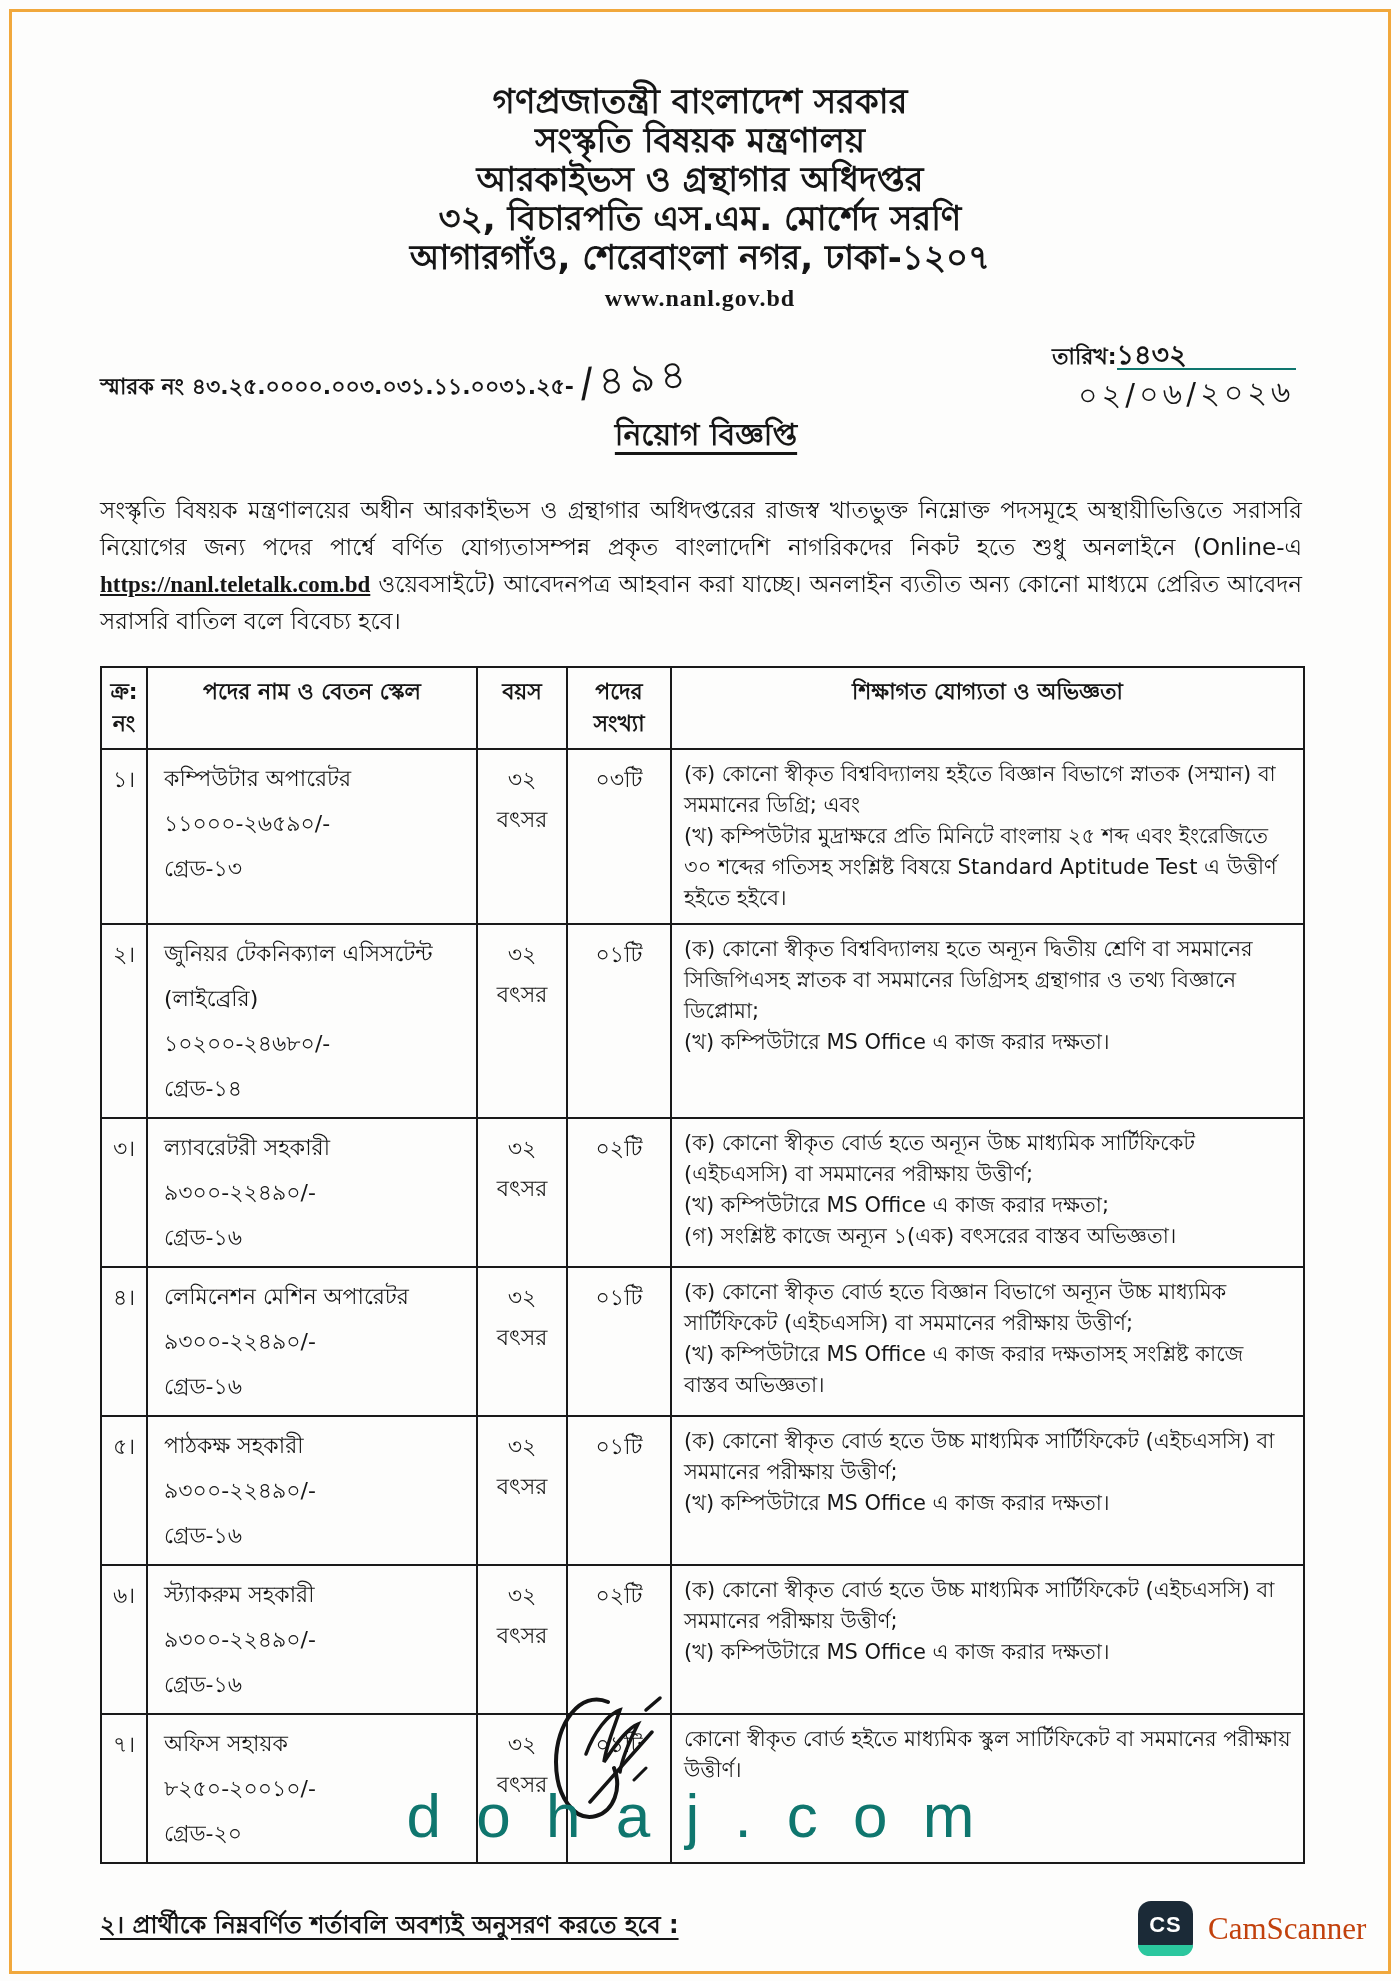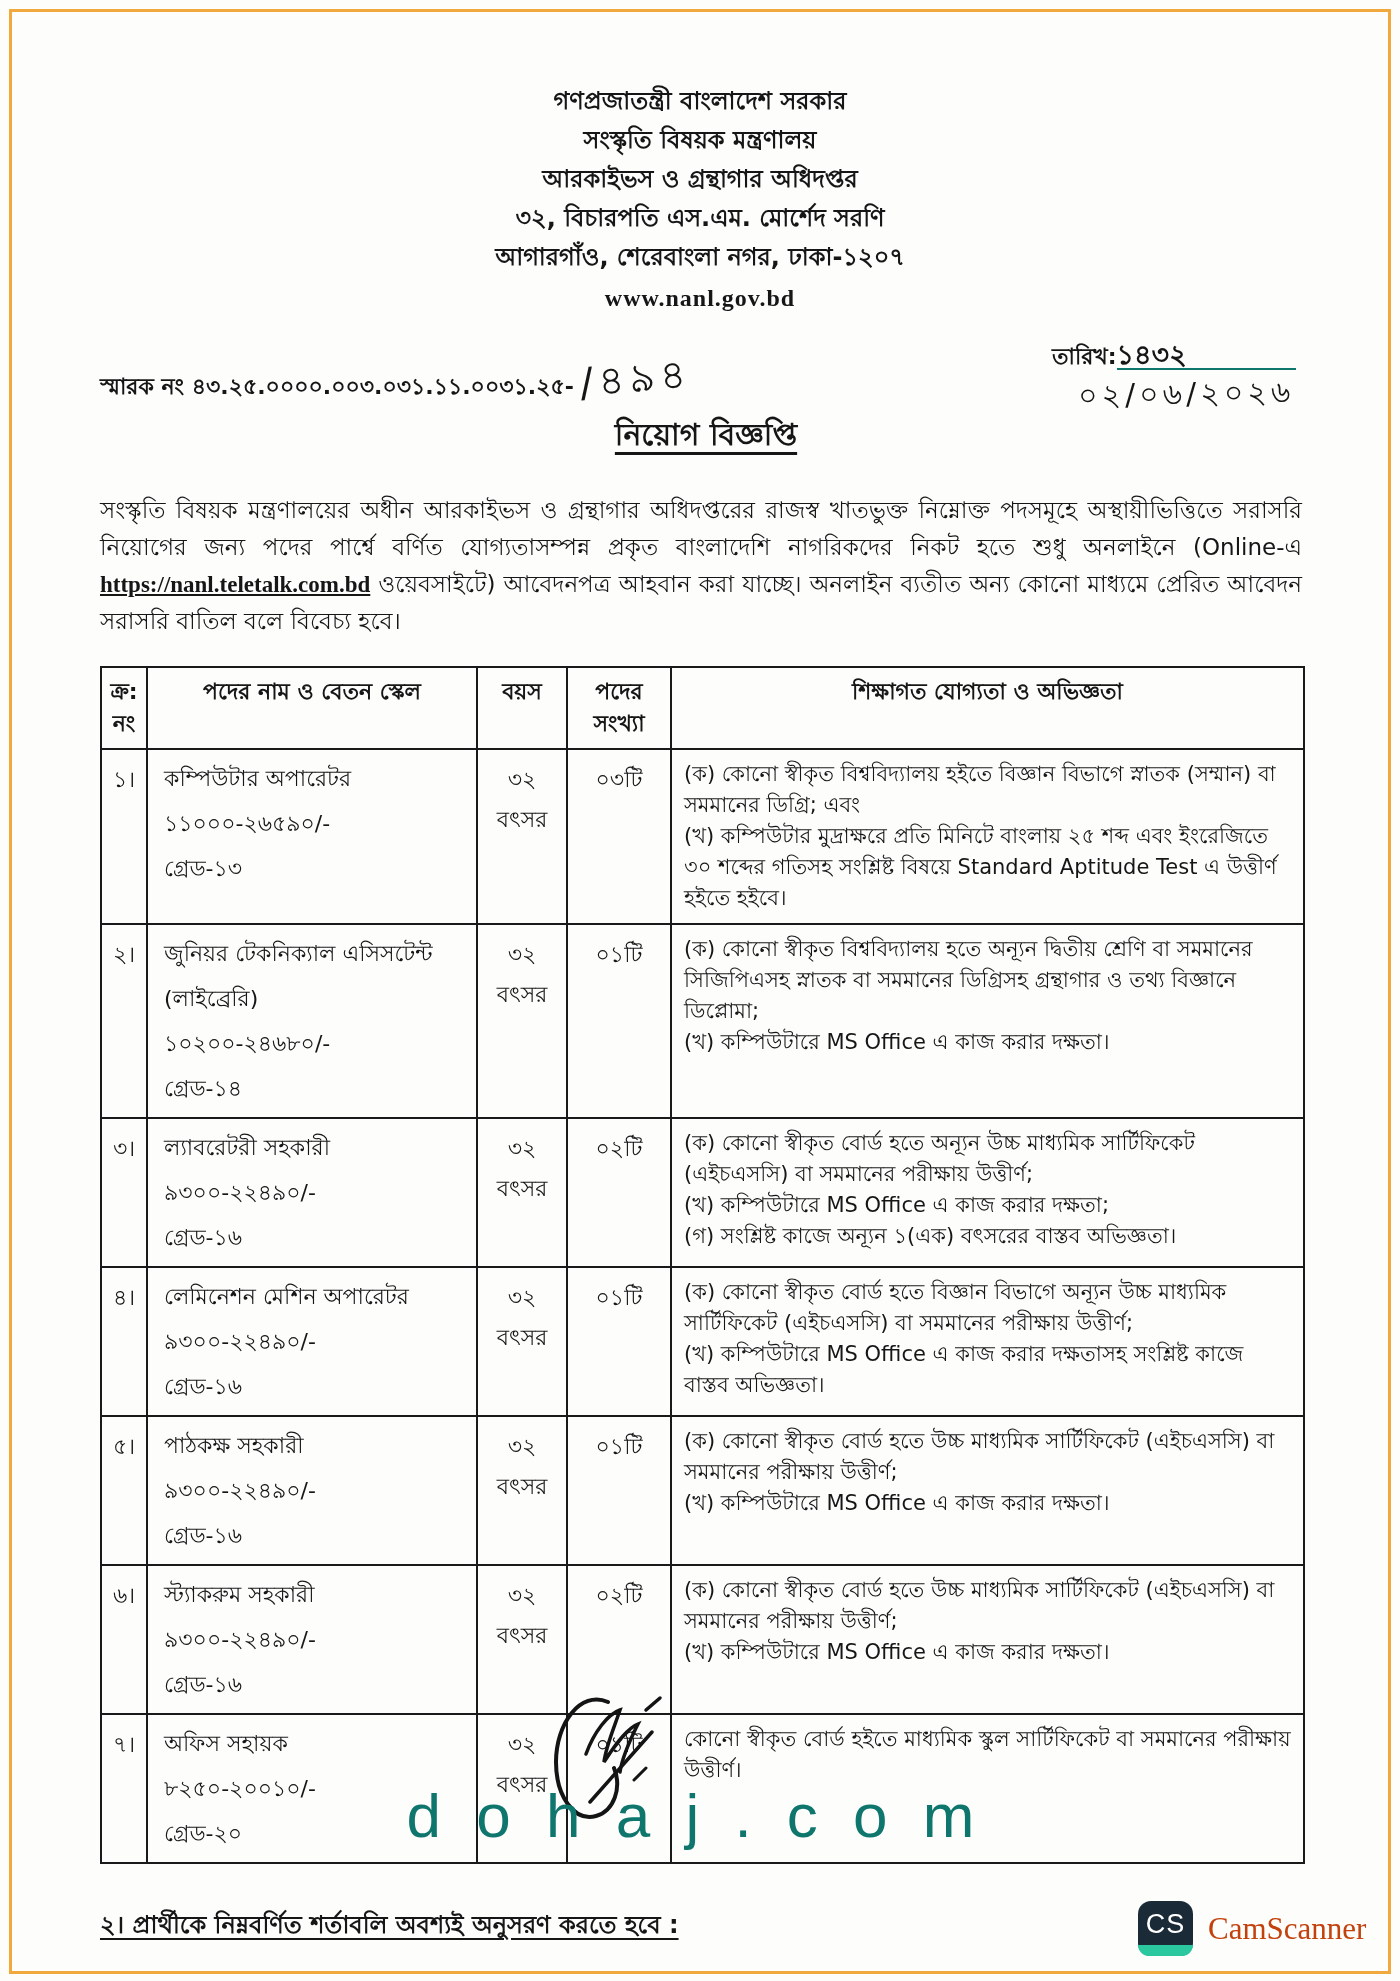--- a/index.html
+++ b/index.html
@@ -6,21 +6,21 @@
   .page{
     position:relative;width:1400px;height:1981px;background:#fdfdfc;
     font-family:"DejaVu Sans",sans-serif;color:#161616;overflow:hidden;
   }
   .scan-frame{
     position:absolute;left:9px;top:9px;right:9px;bottom:7px;
     border:3px solid #f1a83c;pointer-events:none;
   }
   
   .header{padding-top:82px;text-align:center;}
-  .hline{font-size:24px;font-weight:bold;line-height:39px;}
+  .hline{font-size:34px;font-weight:bold;line-height:39px;}
   .site{font-family:"Liberation Serif",serif;font-weight:bold;font-size:24px;line-height:42px;letter-spacing:1px;}
   
   .memo-row{display:flex;justify-content:space-between;align-items:flex-start;padding:16px 104px 0 100px;height:76px;}
   .memo-left{font-size:22px;font-weight:bold;white-space:nowrap;padding-top:14px;}
   .hw-memo{display:inline-block;font-size:40px;font-weight:normal;letter-spacing:5px;margin-left:6px;transform:rotate(-5deg) translateY(-2px);}
   .date-block{position:relative;width:244px;margin-top:8px;flex:none;}
   .date-row{display:flex;align-items:flex-end;}
   .date-label{font-size:22px;font-weight:bold;line-height:26px;}
   .date-line{flex:1;border-bottom:2px solid #0f766e;text-align:left;font-size:27px;font-weight:bold;padding:0 8px 1px 0;line-height:24px;}
   .hw-date{position:absolute;right:2px;top:27px;font-size:30px;letter-spacing:4px;transform:rotate(-1deg);white-space:nowrap;}
@@ -48,21 +48,21 @@
   .cond-h{font-size:25px;font-weight:bold;text-decoration:underline;text-decoration-thickness:2px;text-underline-offset:5px;}
   .cond-sub{margin-top:16px;font-size:24px;font-weight:bold;text-decoration:underline;text-decoration-thickness:2px;text-underline-offset:5px;}
   
   .signature{position:absolute;left:534px;top:1684px;width:160px;height:150px;}
   .watermark{
     position:absolute;left:0;right:10px;top:1780px;text-align:center;
     color:#0f766e;font-size:62px;letter-spacing:9px;font-family:"Liberation Sans",sans-serif;
   }
   .camscanner{position:absolute;left:1138px;top:1901px;display:flex;align-items:center;gap:15px;}
   .cs-icon{width:55px;height:55px;background:#1b2a37;border-radius:13px;position:relative;display:flex;align-items:center;justify-content:center;flex:none;}
-  .cs-initials{color:#ffffff;font-weight:normal;font-size:27px;letter-spacing:1px;margin-top:-8px;font-family:"Liberation Sans",sans-serif;}
+  .cs-initials{color:#ffffff;font-weight:bold;font-size:22px;letter-spacing:1px;margin-top:-8px;font-family:"Liberation Sans",sans-serif;}
   .cs-strip{position:absolute;bottom:0;left:0;right:0;height:11px;background:#2bc79e;border-radius:0 0 13px 13px;}
   .cs-label{font-family:"Liberation Serif",serif;font-size:31px;color:#c2410c;}
 </style>
 </head>
 <body>
 
 <div class="page">
   <div class="scan-frame"></div>
 
   <div class="header">

